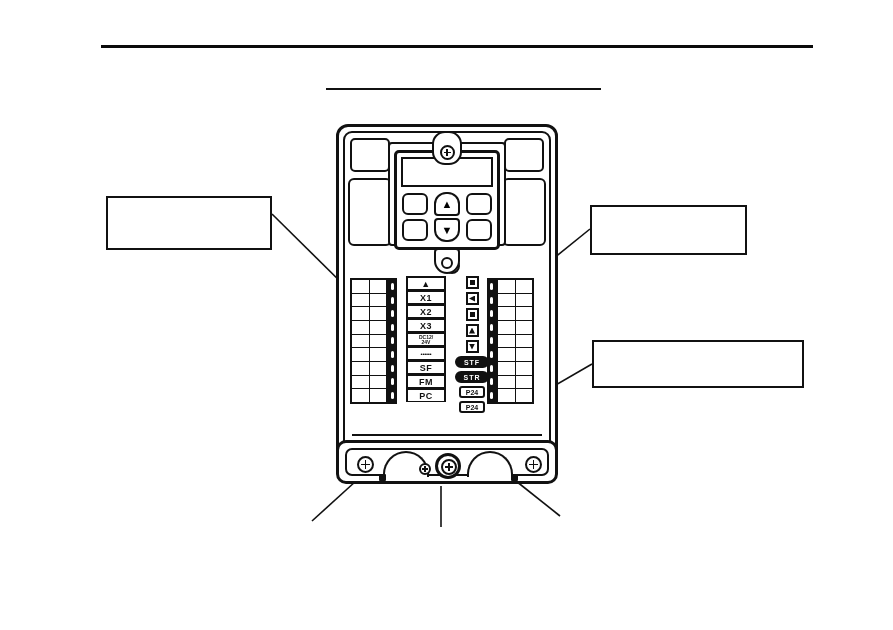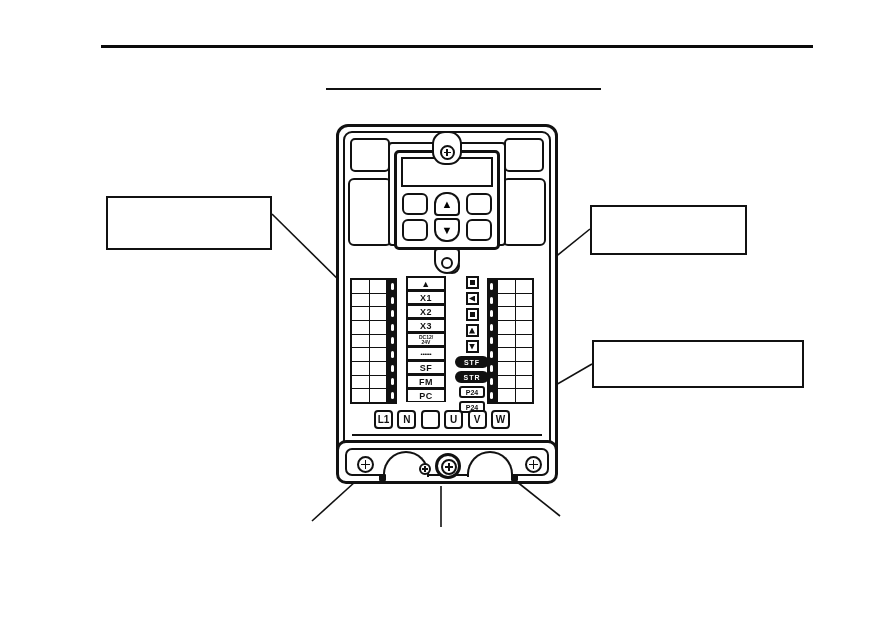--- a/index.html
+++ b/index.html
@@ -445,28 +445,20 @@
             <div class="sc-a"></div>
             <div class="sc-b"></div>
           </div>
         <div class="strip-cell">
             <div class="sc-a"></div>
             <div class="sc-b"></div>
           </div>
       </div>
     </div>
 
-    <div class="pwr-row">
-      <div class="pwr">L1</div>
-      <div class="pwr">N</div>
-      <div class="pwr"></div>
-      <div class="pwr">U</div>
-      <div class="pwr">V</div>
-      <div class="pwr">W</div>
-    </div>
     <div class="pwr-sep"></div>
 
     <div class="base">
       <div class="base-inner"></div>
       <div class="arch" id="arch-l"></div>
       <div class="arch" id="arch-r"></div>
       <div class="scr" id="scr-l"></div>
       <div class="scr" id="scr-r"></div>
       <div class="gnd-small"></div>
       <div class="gnd-big">

